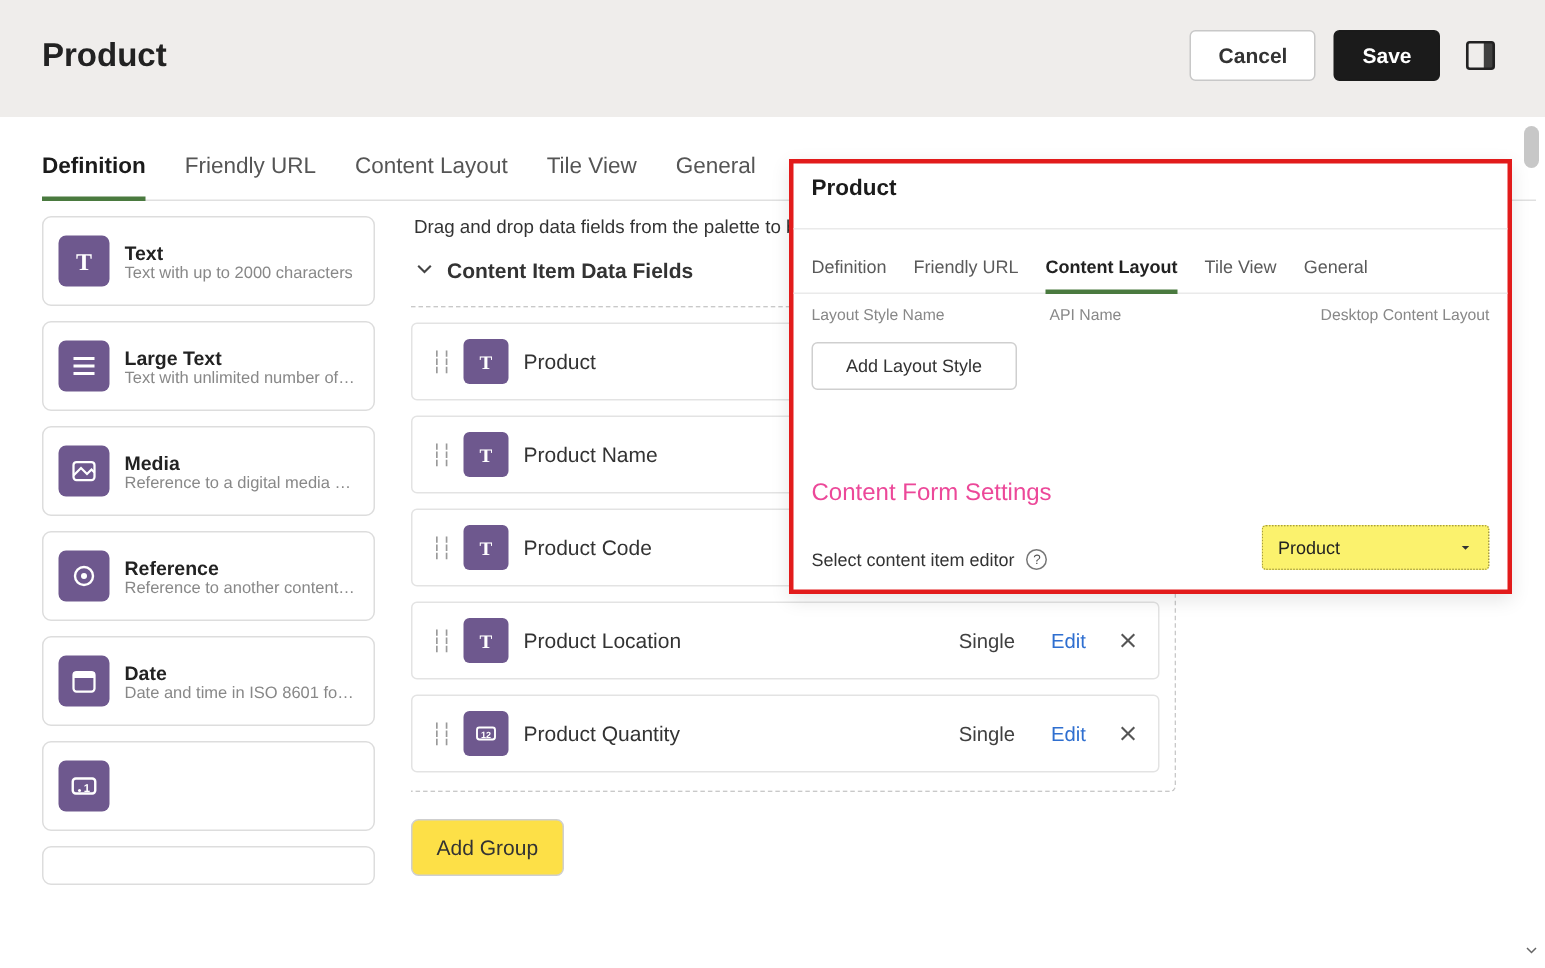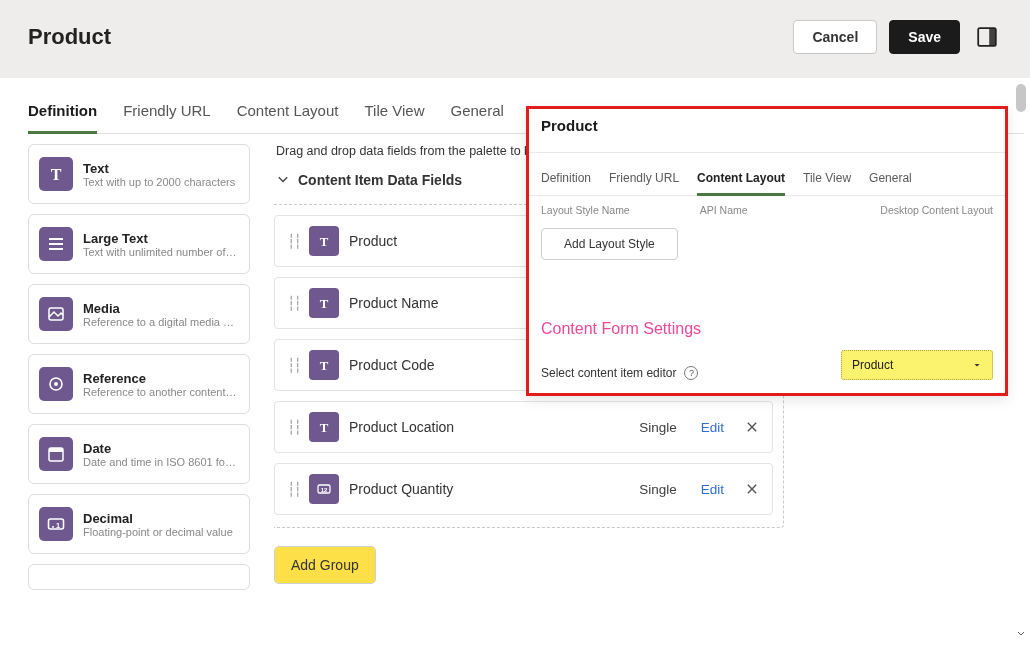--- a/index.html
+++ b/index.html
@@ -332,24 +332,20 @@
             <span class="palette-name">Date</span>
             <span class="palette-desc">Date and time in ISO 8601 format</span>
           </div>
         </div>
         <div class="palette-item">
           <div class="icon-box">
               <svg viewBox="0 0 20 20">
                 <use href="#i-decimal"></use>
               </svg>
             </div>
-          <div class="palette-text">
-            <span class="palette-name">Decimal</span>
-            <span class="palette-desc">Floating-point or decimal value</span>
-          </div>
         </div>
         <div class="palette-item">
           
           
         </div>
       </div>
 
       <div class="work-area">
         <div class="instructions">Drag and drop data fields from the palette to build</div>
         <div class="section-head">

